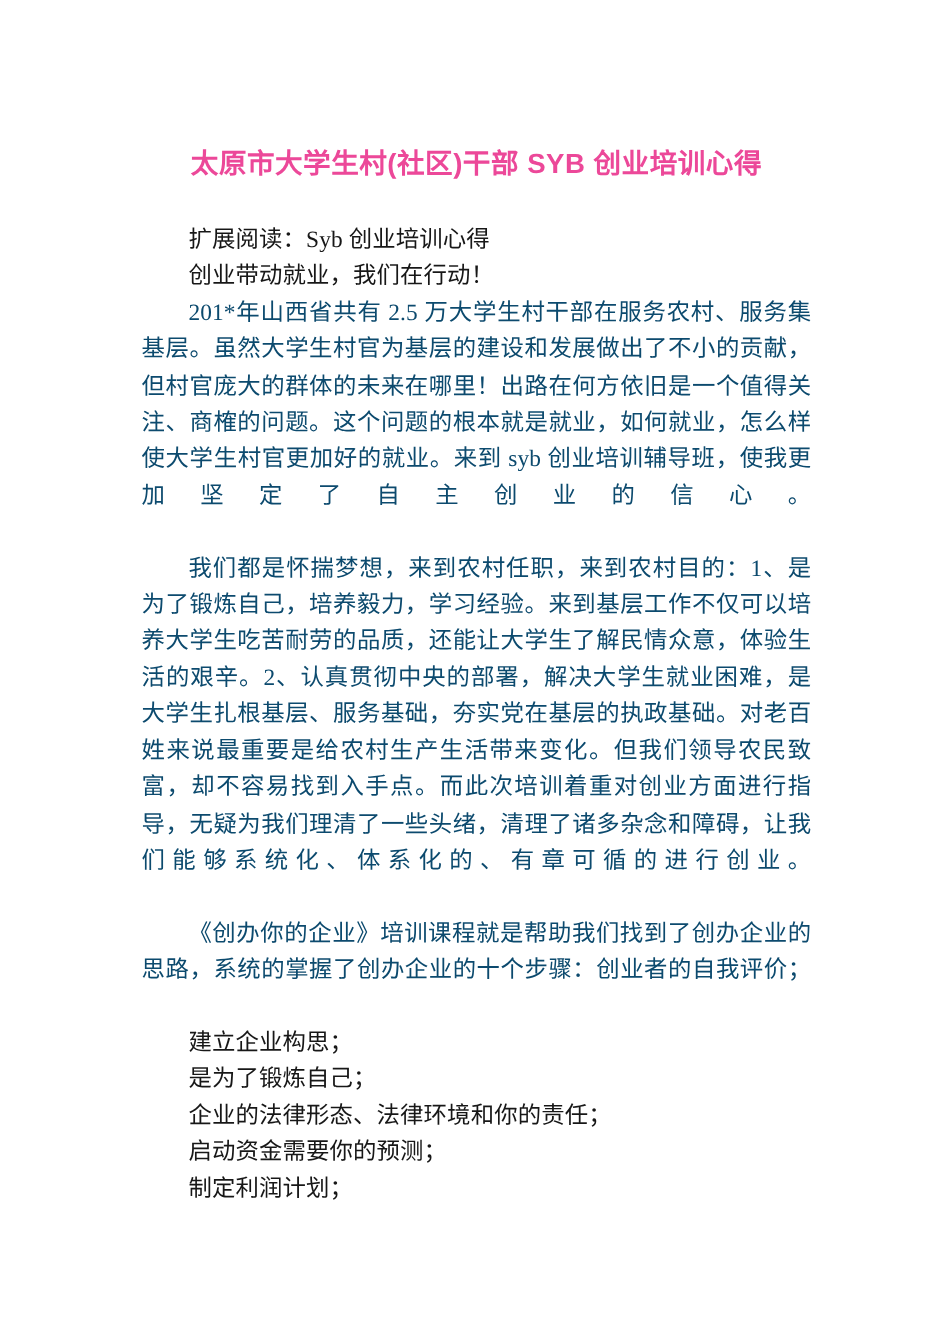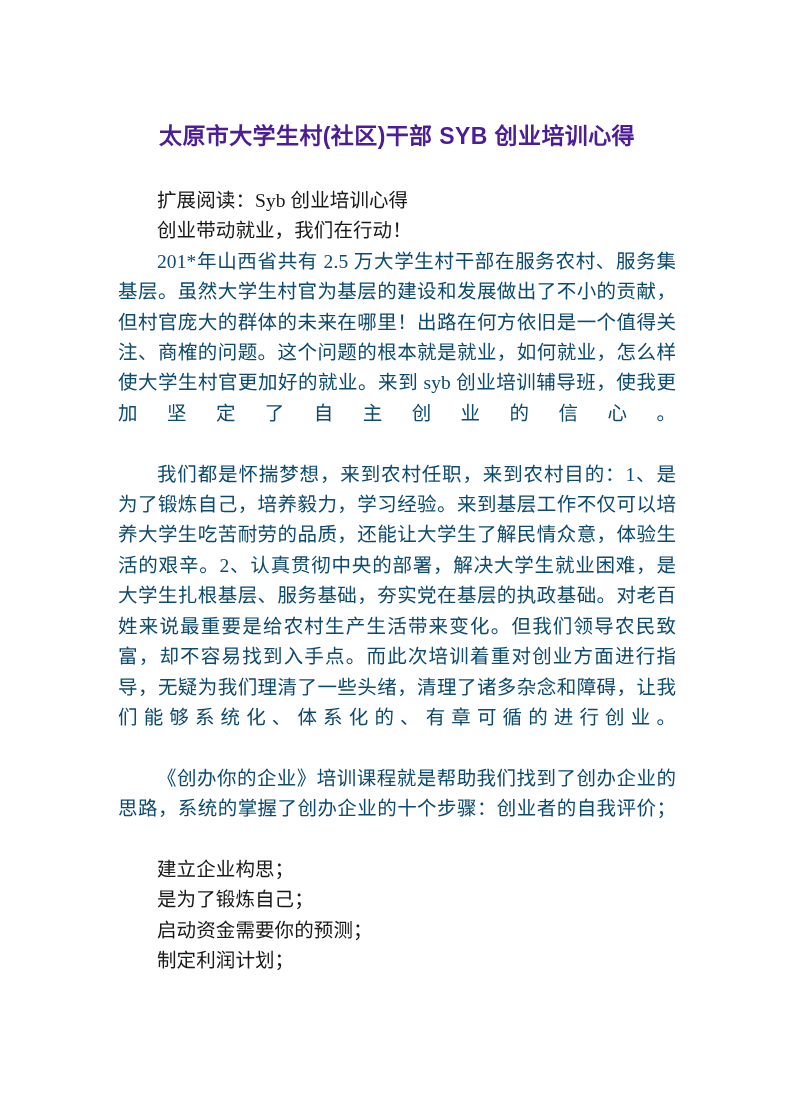--- a/index.html
+++ b/index.html
@@ -29,21 +29,21 @@
     position: absolute;
     left: 118px;
     top: 104px;
     width: 558px;
     text-align: center;
     font-family: "Liberation Sans", "DejaVu Sans", sans-serif;
     font-weight: 700;
     font-size: 23px;
     line-height: 34px;
     letter-spacing: 0.4px;
-    color: #4c1d95;
+    color: #ec4899;
     white-space: nowrap;
   }
 
   
   .body-block {
     position: absolute;
     left: 118px;
     top: 186px;
     width: 558px;
   }
@@ -92,17 +92,18 @@
 
     <p class="line">扩展阅读：Syb 创业培训心得</p>
     <p class="line">创业带动就业，我们在行动！</p>
 
     <p class="para indent">201*年山西省共有 2.5 万大学生村干部在服务农村、服务集基层。虽然大学生村官为基层的建设和发展做出了不小的贡献，但村官庞大的群体的未来在哪里！出路在何方依旧是一个值得关注、商榷的问题。这个问题的根本就是就业，如何就业，怎么样使大学生村官更加好的就业。来到 syb 创业培训辅导班，使我更加坚定了自主创业的信心。</p>
     <p class="para indent">我们都是怀揣梦想，来到农村任职，来到农村目的：1、是为了锻炼自己，培养毅力，学习经验。来到基层工作不仅可以培养大学生吃苦耐劳的品质，还能让大学生了解民情众意，体验生活的艰辛。2、认真贯彻中央的部署，解决大学生就业困难，是大学生扎根基层、服务基础，夯实党在基层的执政基础。对老百姓来说最重要是给农村生产生活带来变化。但我们领导农民致富，却不容易找到入手点。而此次培训着重对创业方面进行指导，无疑为我们理清了一些头绪，清理了诸多杂念和障碍，让我们能够系统化、体系化的、有章可循的进行创业。</p>
     <p class="para indent">《创办你的企业》培训课程就是帮助我们找到了创办企业的思路，系统的掌握了创办企业的十个步骤：创业者的自我评价；</p>
 
     <p class="line">建立企业构思；</p>
     <p class="line">是为了锻炼自己；</p>
+    <p class="line">企业的法律形态、法律环境和你的责任；</p>
     <p class="line">启动资金需要你的预测；</p>
     <p class="line">制定利润计划；</p>
 
   </div>
 </div>
 
 </body></html>

